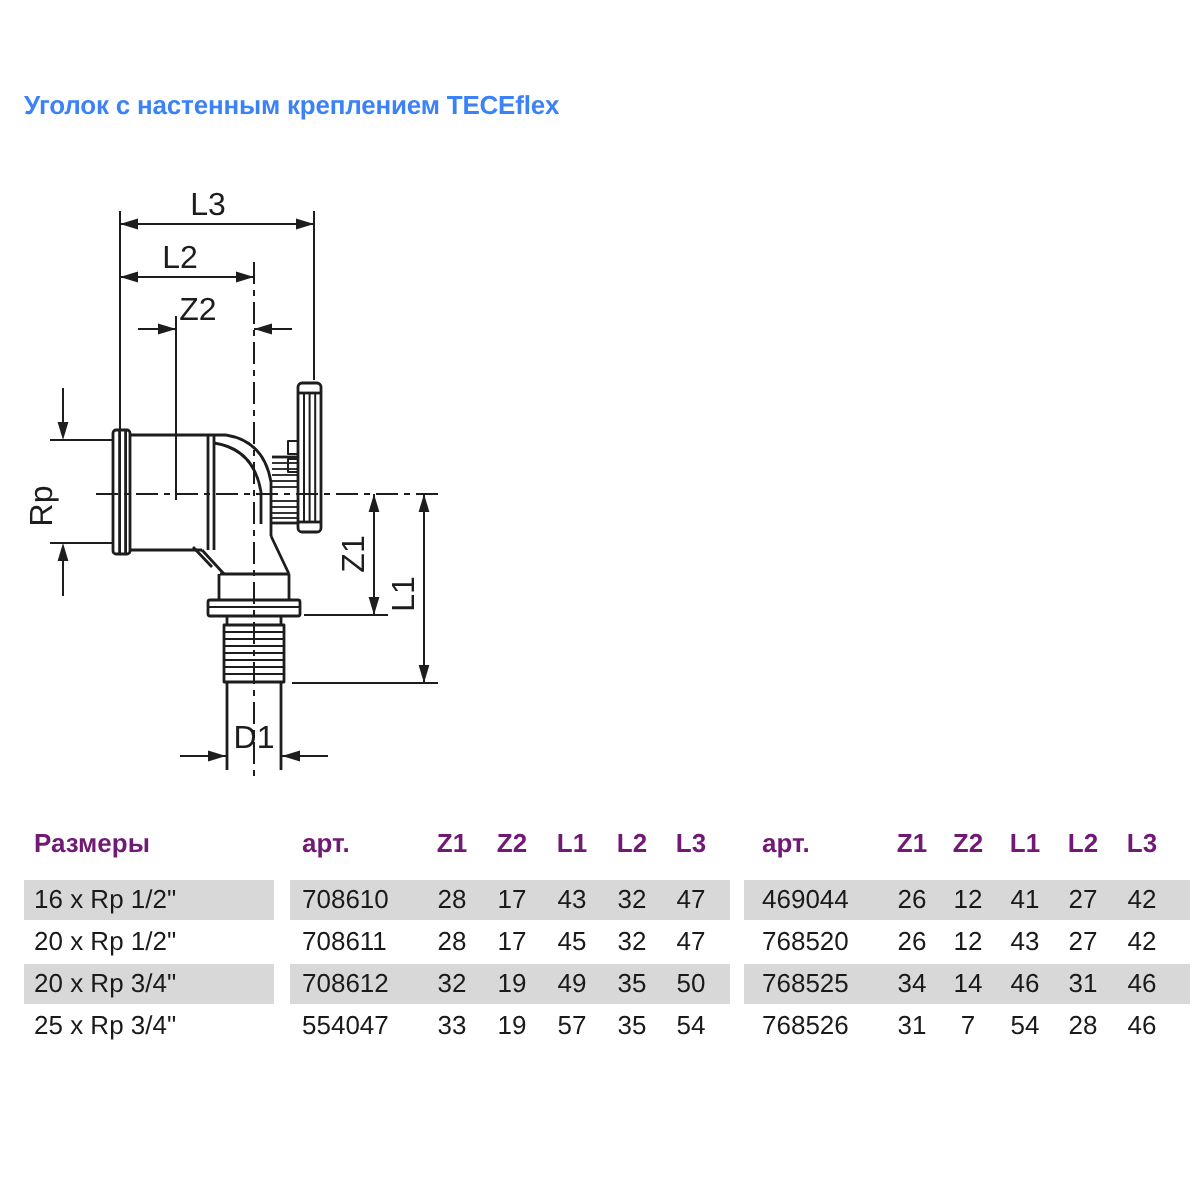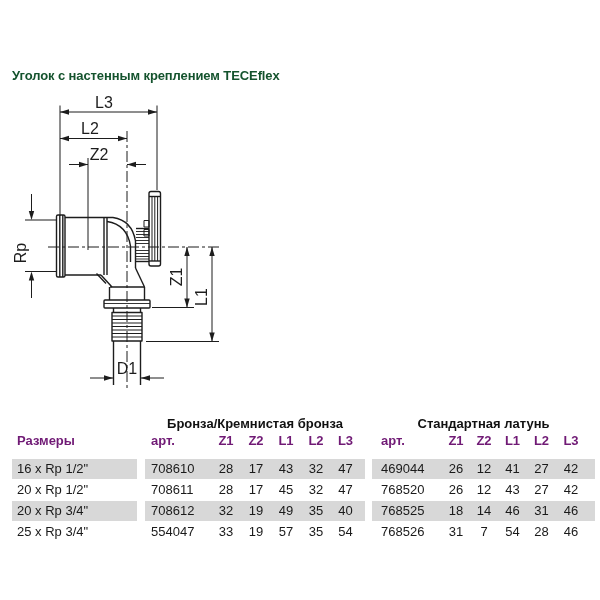--- a/index.html
+++ b/index.html
@@ -1,22 +1,22 @@
 <!DOCTYPE html>
 <html><head>
 <meta charset="utf-8">
 <style>
   html,body { margin:0; padding:0; }
   body {
     width:600px; height:600px; background:#ffffff; position:relative;
     font-family:"Liberation Sans", sans-serif; color:#1a1a1a; overflow:hidden;
   }
   .title {
-    position:absolute; left:12px; top:68px;
-    font-size:13px; font-weight:bold; letter-spacing:-0.1px; color:#14532d;
+    position:absolute; left:12px; top:45px;
+    font-size:13px; font-weight:bold; letter-spacing:-0.1px; color:#3b82f6;
   }
   svg.drawing { position:absolute; left:0; top:85px; }
 
   
   .tbl { position:absolute; left:12px; top:414px; width:583px; font-size:13px; }
   .grp-row { position:relative; height:19px; }
   .grp { position:absolute; top:0; line-height:19px; font-weight:bold; text-align:center; color:#111; }
   .g1 { left:133px; width:220px; }
   .g2 { left:360px; width:223px; }
   .frow { display:flex; }
@@ -159,24 +159,20 @@
     <text x="99" y="160" text-anchor="middle">Z2</text>
     <text transform="translate(26,253) rotate(-90)" text-anchor="middle">Rp</text>
     <text transform="translate(182,277) rotate(-90)" text-anchor="middle">Z1</text>
     <text transform="translate(207,297) rotate(-90)" text-anchor="middle">L1</text>
     <text x="127" y="374" text-anchor="middle">D1</text>
   </g>
 </svg>
 
 <div class="tbl">
 
-  <div class="grp-row">
-    <div class="grp g1">Бронза/Кремнистая бронза</div>
-    <div class="grp g2">Стандартная латунь</div>
-  </div>
 
   <div class="frow hdr-row">
     <div class="c size">Размеры</div>
     <div class="gapA"></div>
     <div class="blk b2">
       <div class="c art2">арт.</div>
       <div class="c n w30">Z1</div>
       <div class="c n w30">Z2</div>
       <div class="c n w30">L1</div>
       <div class="c n w30">L2</div>
@@ -239,26 +235,26 @@
 
   <div class="frow drow shaded">
     <div class="c size">20 x Rp 3/4"</div>
     <div class="gapA"></div>
     <div class="blk b2">
       <div class="c art2">708612</div>
       <div class="c n w30">32</div>
       <div class="c n w30">19</div>
       <div class="c n w30">49</div>
       <div class="c n w30">35</div>
-      <div class="c n w29">40</div>
+      <div class="c n w29">50</div>
     </div>
     <div class="gapB"></div>
     <div class="blk b3">
       <div class="c art3">768525</div>
-      <div class="c n w28">18</div>
+      <div class="c n w28">34</div>
       <div class="c n w28">14</div>
       <div class="c n w29">46</div>
       <div class="c n w29">31</div>
       <div class="c n w30">46</div>
     </div>
   </div>
 
   <div class="frow drow">
     <div class="c size">25 x Rp 3/4"</div>
     <div class="gapA"></div>

